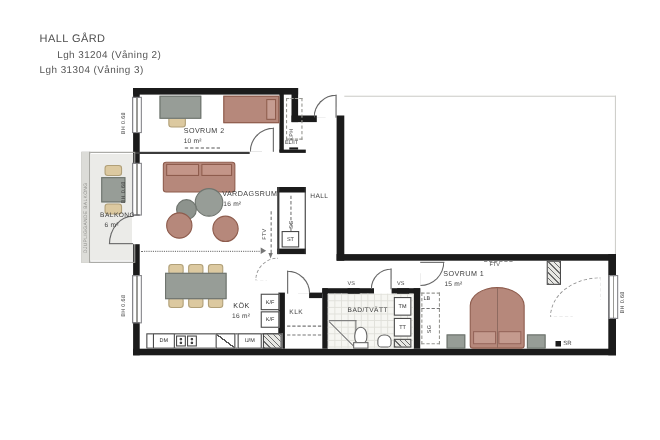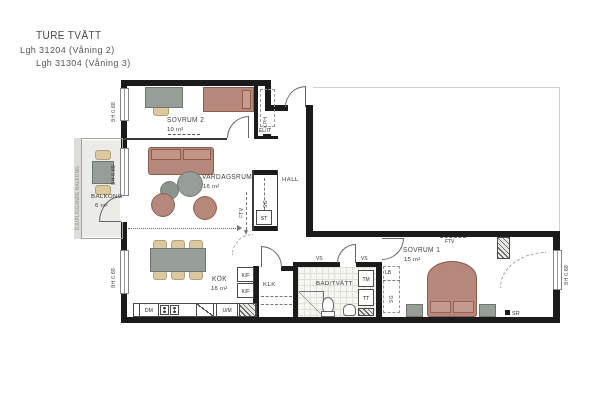--- a/index.html
+++ b/index.html
@@ -42,22 +42,22 @@
     border-bottom:3px solid transparent;border-left:5px solid #777;z-index:3;}
   .tri-down{position:absolute;width:0;height:0;border-left:2.5px solid transparent;
     border-right:2.5px solid transparent;border-top:5px solid #777;z-index:3;}
 </style>
 </head>
 <body>
 
 <div id="plan">
 
   <div>
-    <div class="title-line" style="left:36px;top:30px;font-size:10px;color:#4d4d4d;">TURE TVÄTT</div>
-    <div class="title-line" style="left:20px;top:45px;font-size:9px;">Lgh 31204  (Våning 2)</div>
+    <div class="title-line" style="left:36px;top:30px;font-size:10px;color:#4d4d4d;">HALL GÅRD</div>
+    <div class="title-line" style="left:52px;top:45px;font-size:9px;">Lgh 31204  (Våning 2)</div>
     <div class="title-line" style="left:36px;top:58px;font-size:9px;">Lgh 31304  (Våning 3)</div>
   </div>
 
   <div class="faint" style="left:313px;top:87px;width:247px;height:1px;"></div>
   <div class="faint" style="left:559px;top:87px;width:1px;height:145px;"></div>
 
   <div class="wall" style="left:121px;top:80px;width:150px;height:6px;"></div>
   <div class="wall" style="left:265px;top:80px;width:6px;height:31px;"></div>
   <div class="wall" style="left:265px;top:105px;width:23px;height:6px;"></div>
   <div class="wall" style="left:306px;top:105px;width:7px;height:132px;"></div>

